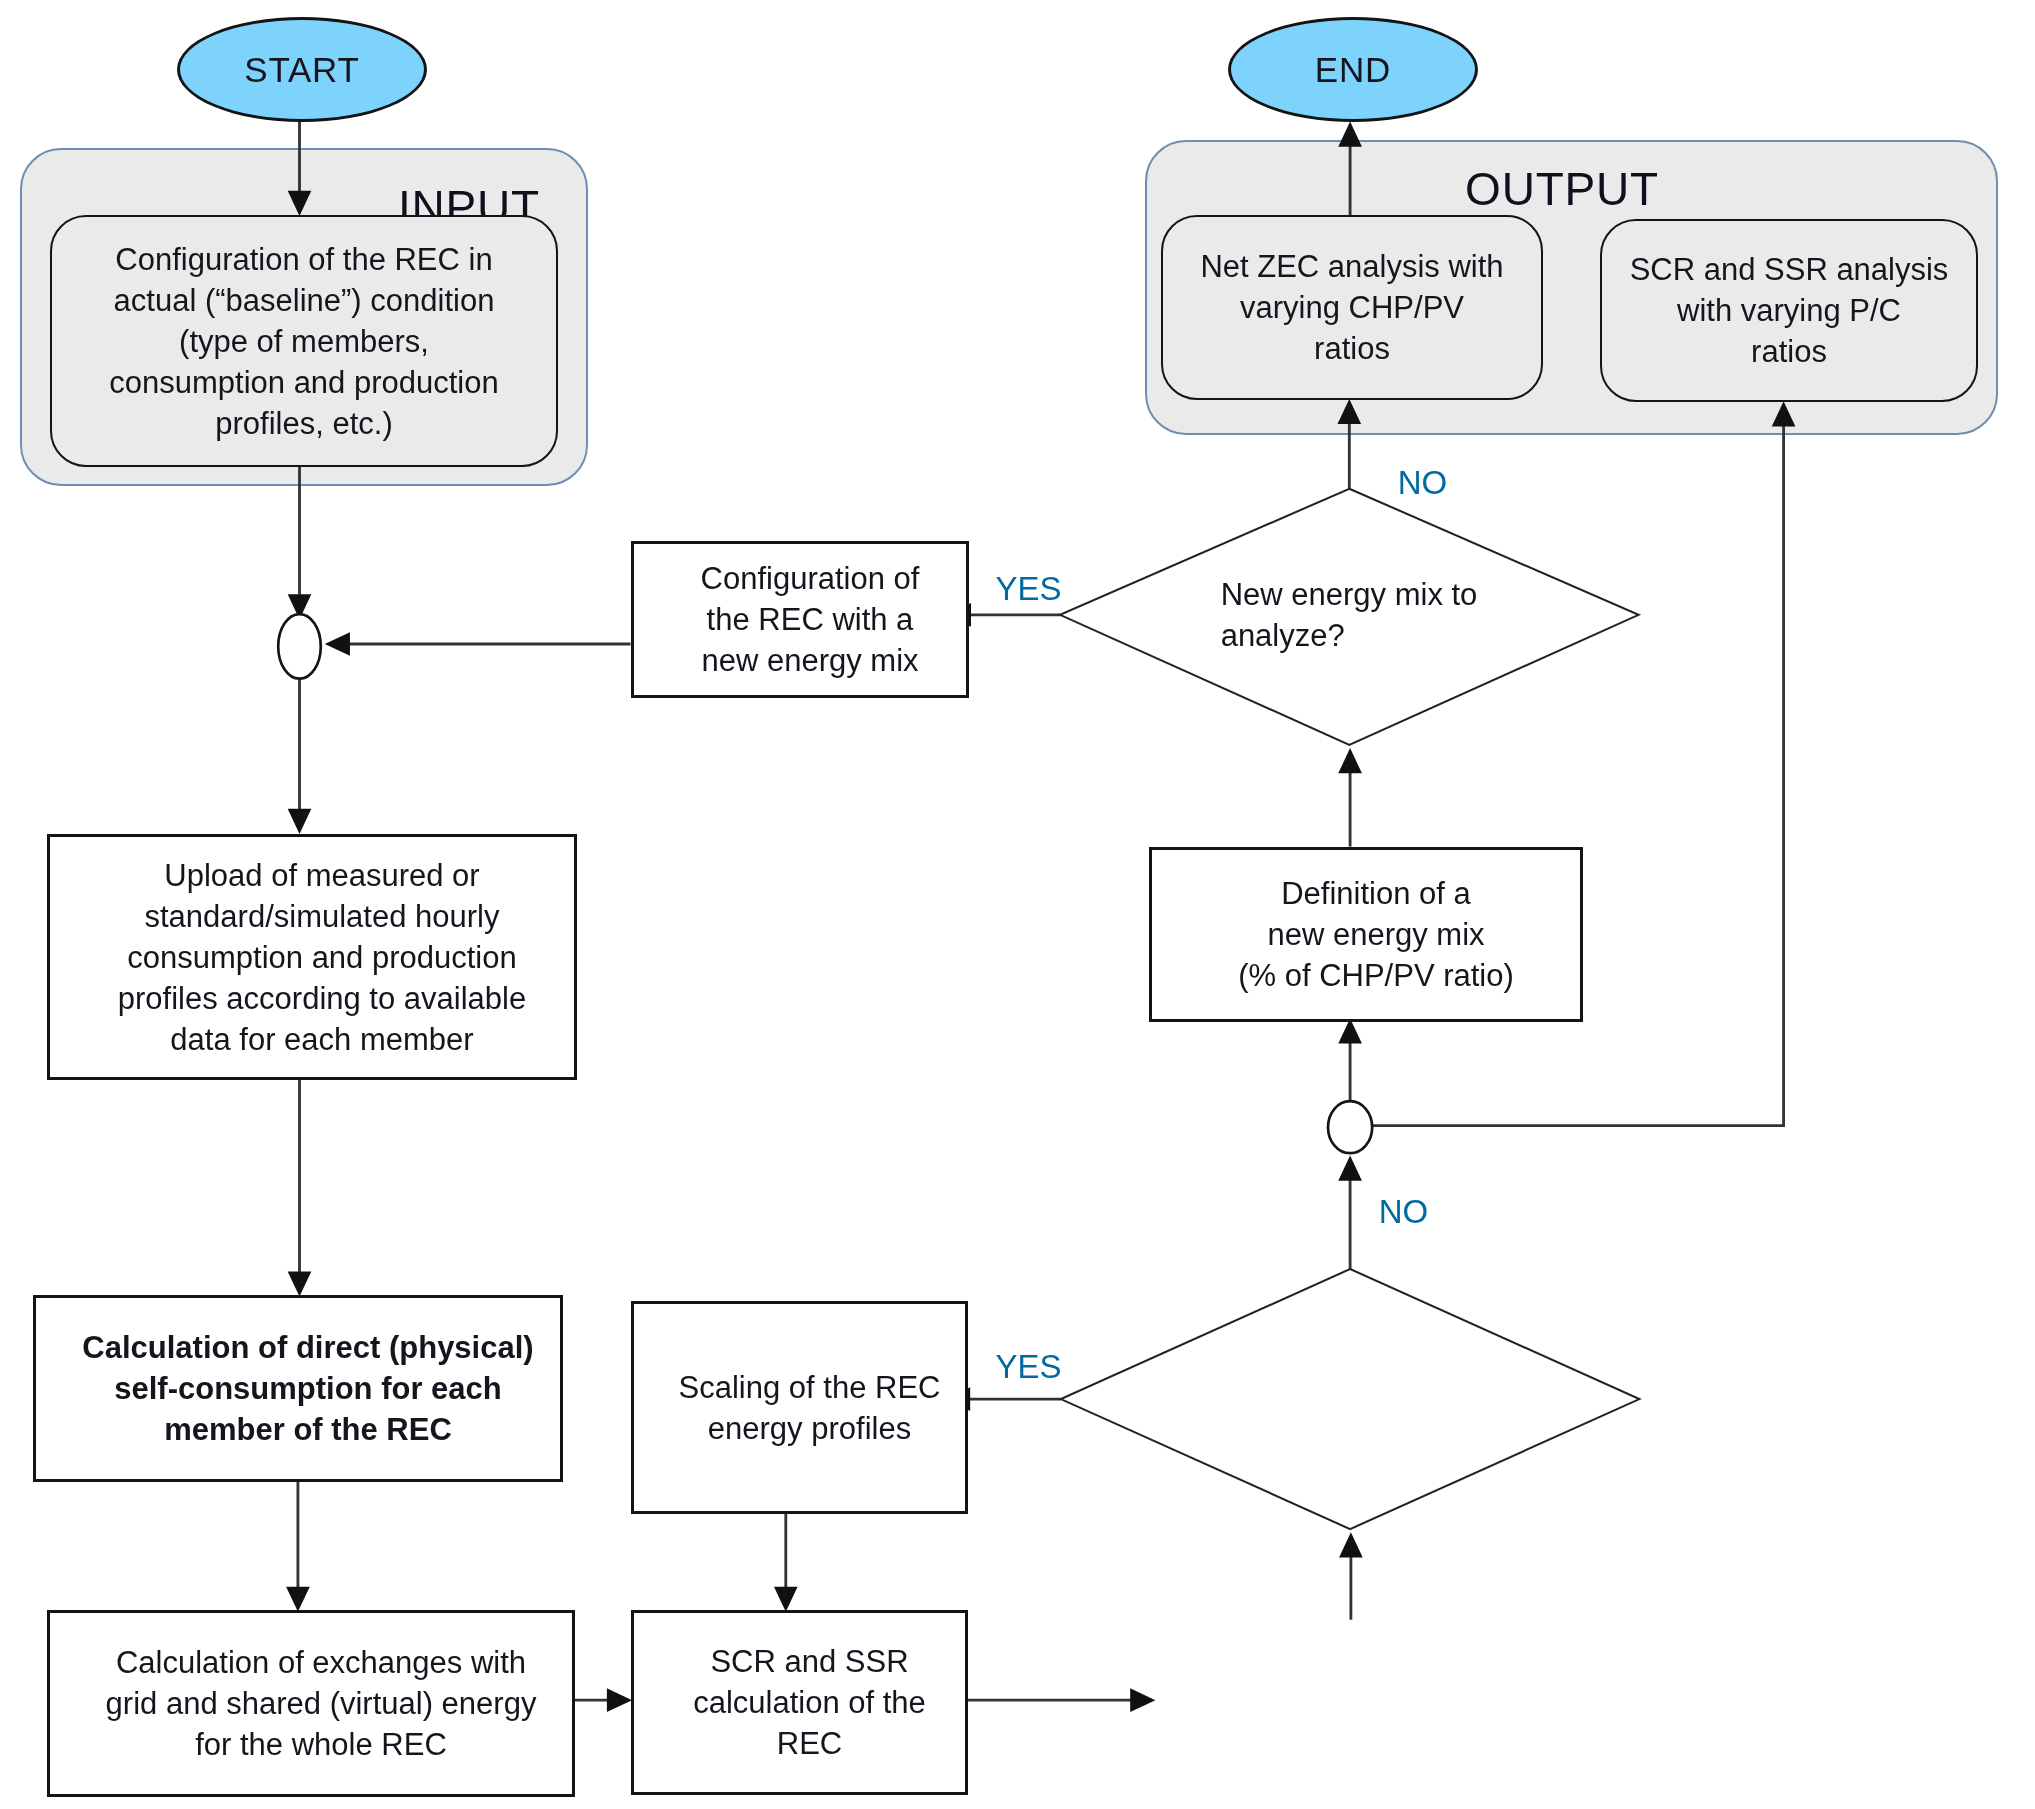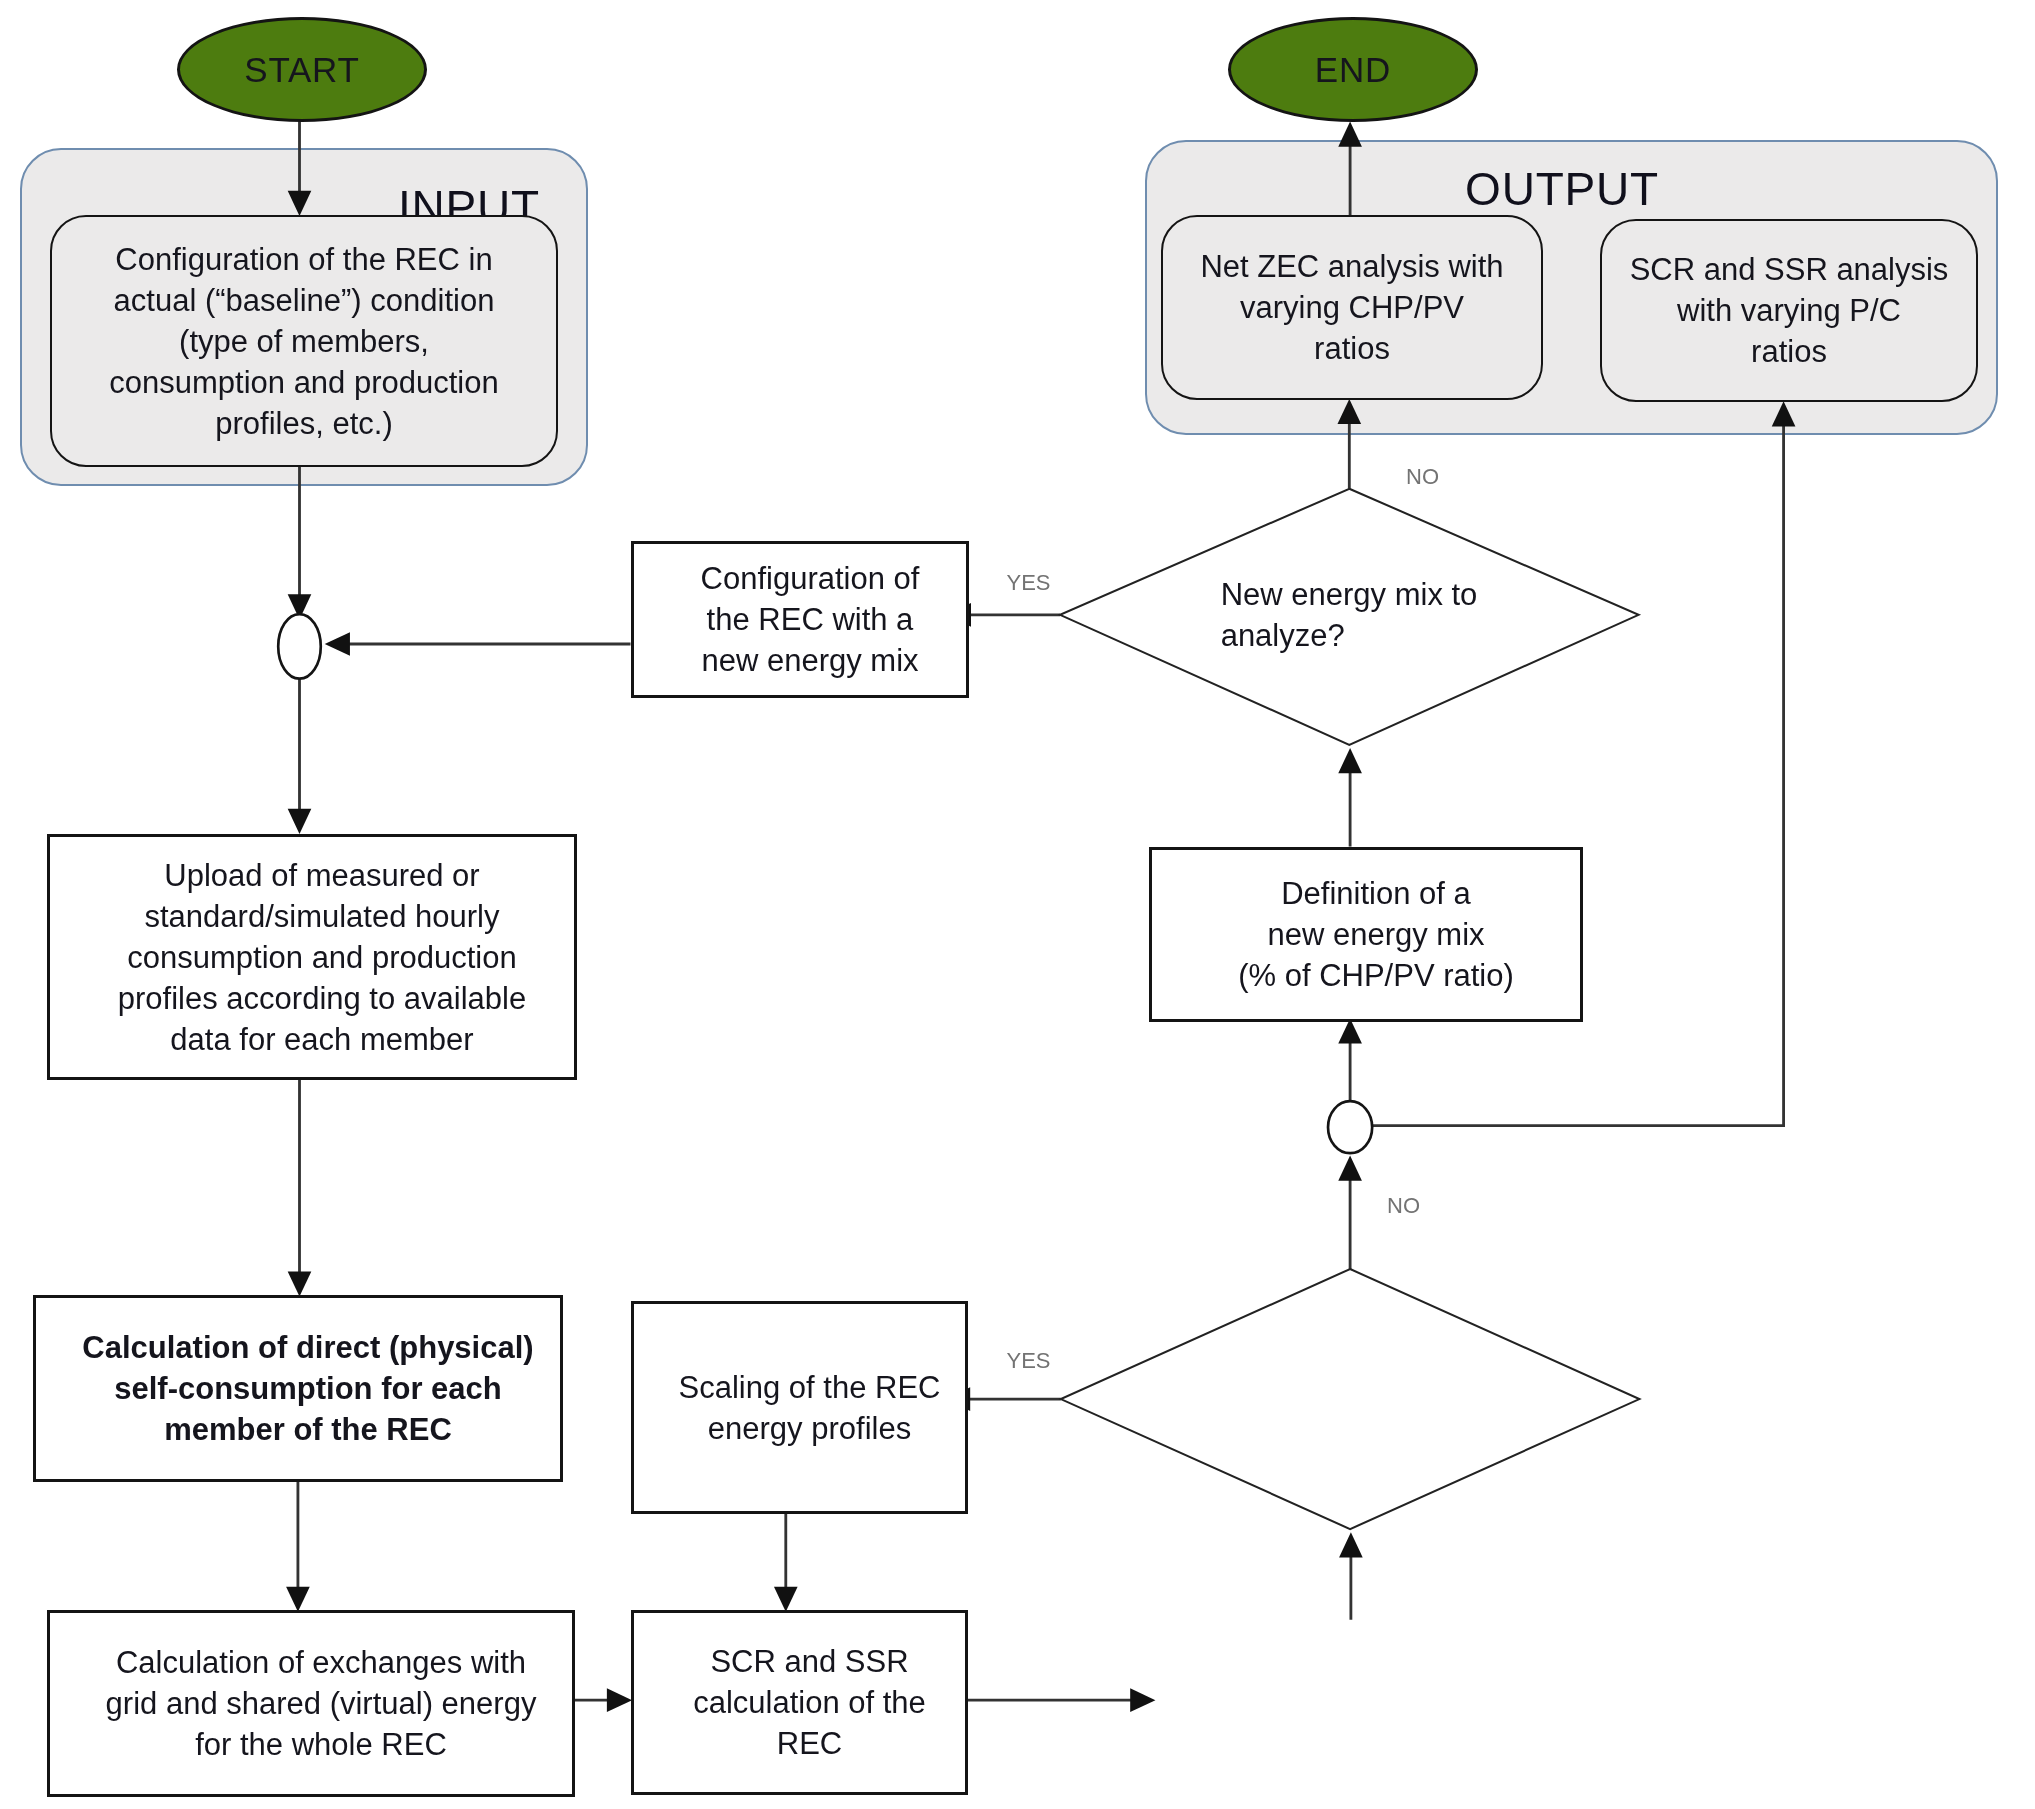--- a/index.html
+++ b/index.html
@@ -4,25 +4,25 @@
 <style>
   html,body{margin:0;padding:0;background:#ffffff;}
   #canvas{position:relative;width:2035px;height:1809px;background:#ffffff;overflow:hidden;
           font-family:"Liberation Sans", sans-serif;color:#15151d;}
   .container{position:absolute;background:#ebeaea;border:2.4px solid #6f8daf;border-radius:41px;}
   .biglbl{position:absolute;font-size:46px;letter-spacing:0.8px;color:#10101c;text-align:center;}
   .box{position:absolute;background:#ffffff;border:3.2px solid #141414;display:flex;align-items:center;justify-content:center;
        text-align:center;font-size:31px;line-height:41px;white-space:pre-line;padding-left:20px;}
   .gbox{position:absolute;background:#ebeaea;border:2.8px solid #141414;border-radius:36px;display:flex;align-items:center;justify-content:center;
        text-align:center;font-size:31px;line-height:41px;white-space:pre-line;}
-  .oval{position:absolute;background:#4d7c0f;border:3.2px solid #141414;border-radius:50%/50%;display:flex;align-items:center;justify-content:center;
+  .oval{position:absolute;background:#7dd3fc;border:3.2px solid #141414;border-radius:50%/50%;display:flex;align-items:center;justify-content:center;
        font-size:35px;letter-spacing:0.8px;}
   .dtext{position:absolute;display:flex;align-items:center;justify-content:center;
        font-size:31px;line-height:41px;white-space:pre-line;}
-  .edgelbl{position:absolute;font-size:22px;color:#737373;}
+  .edgelbl{position:absolute;font-size:33px;color:#0369a1;}
   svg{position:absolute;left:0;top:0;}
   .ln{stroke:#333333;stroke-width:3.6px;fill:none;}
   .ah{fill:#111111;stroke:none;}
   .dmd{fill:#ffffff;stroke:#222222;stroke-width:2.6px;}
   .jc{fill:#ffffff;stroke:#141414;stroke-width:3.4px;}
 </style>
 </head>
 <body>
 
 <div id="canvas">

